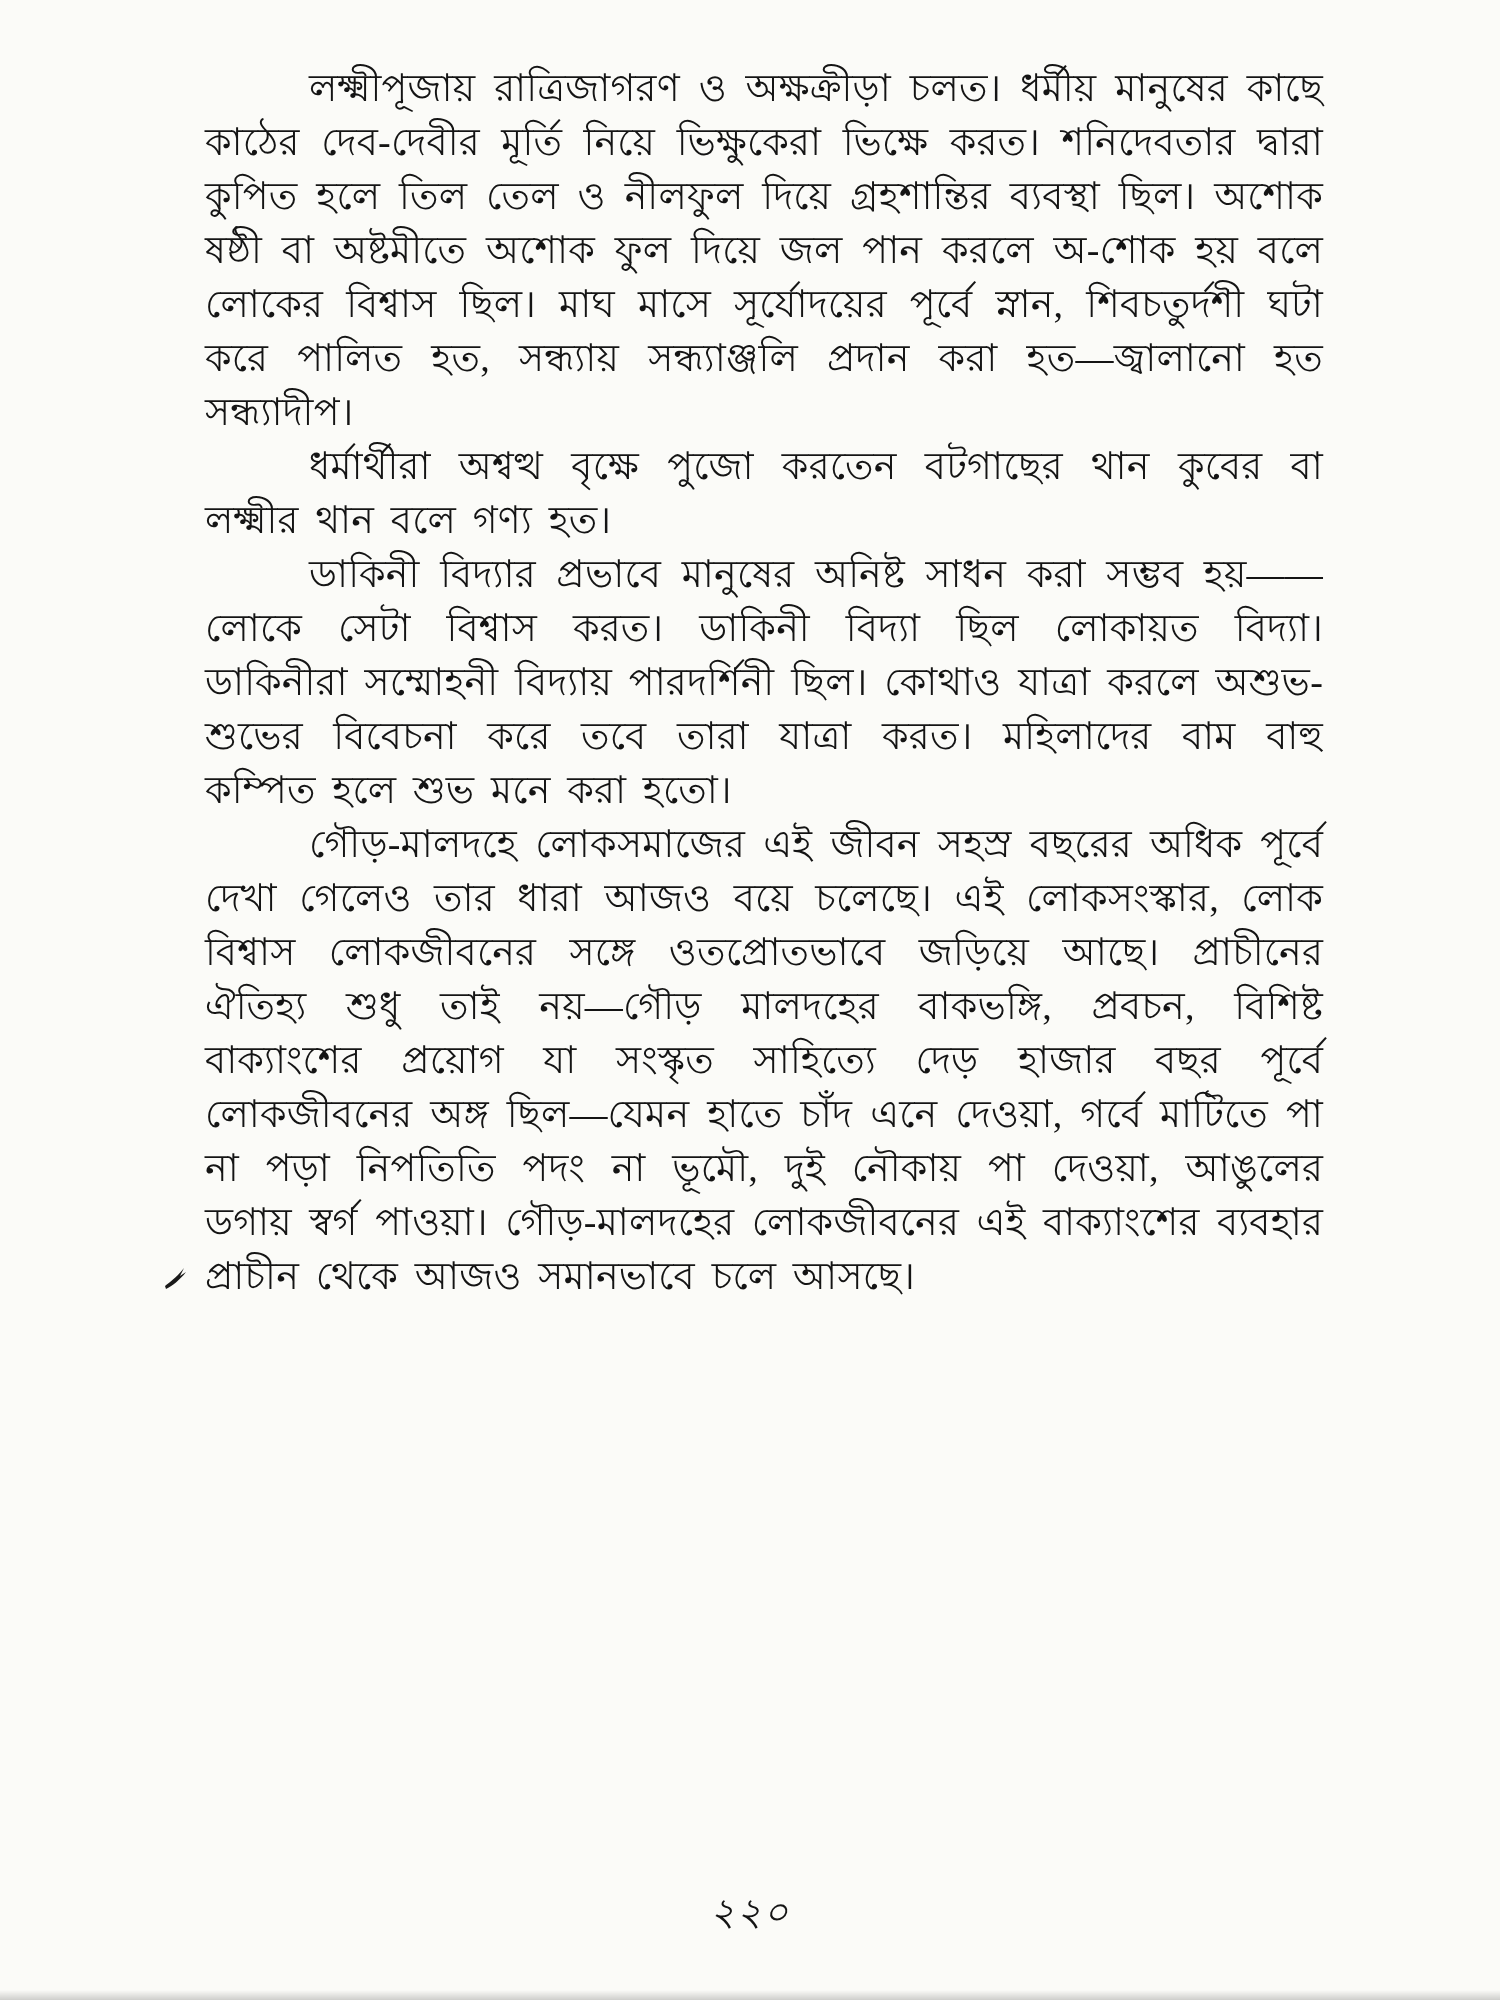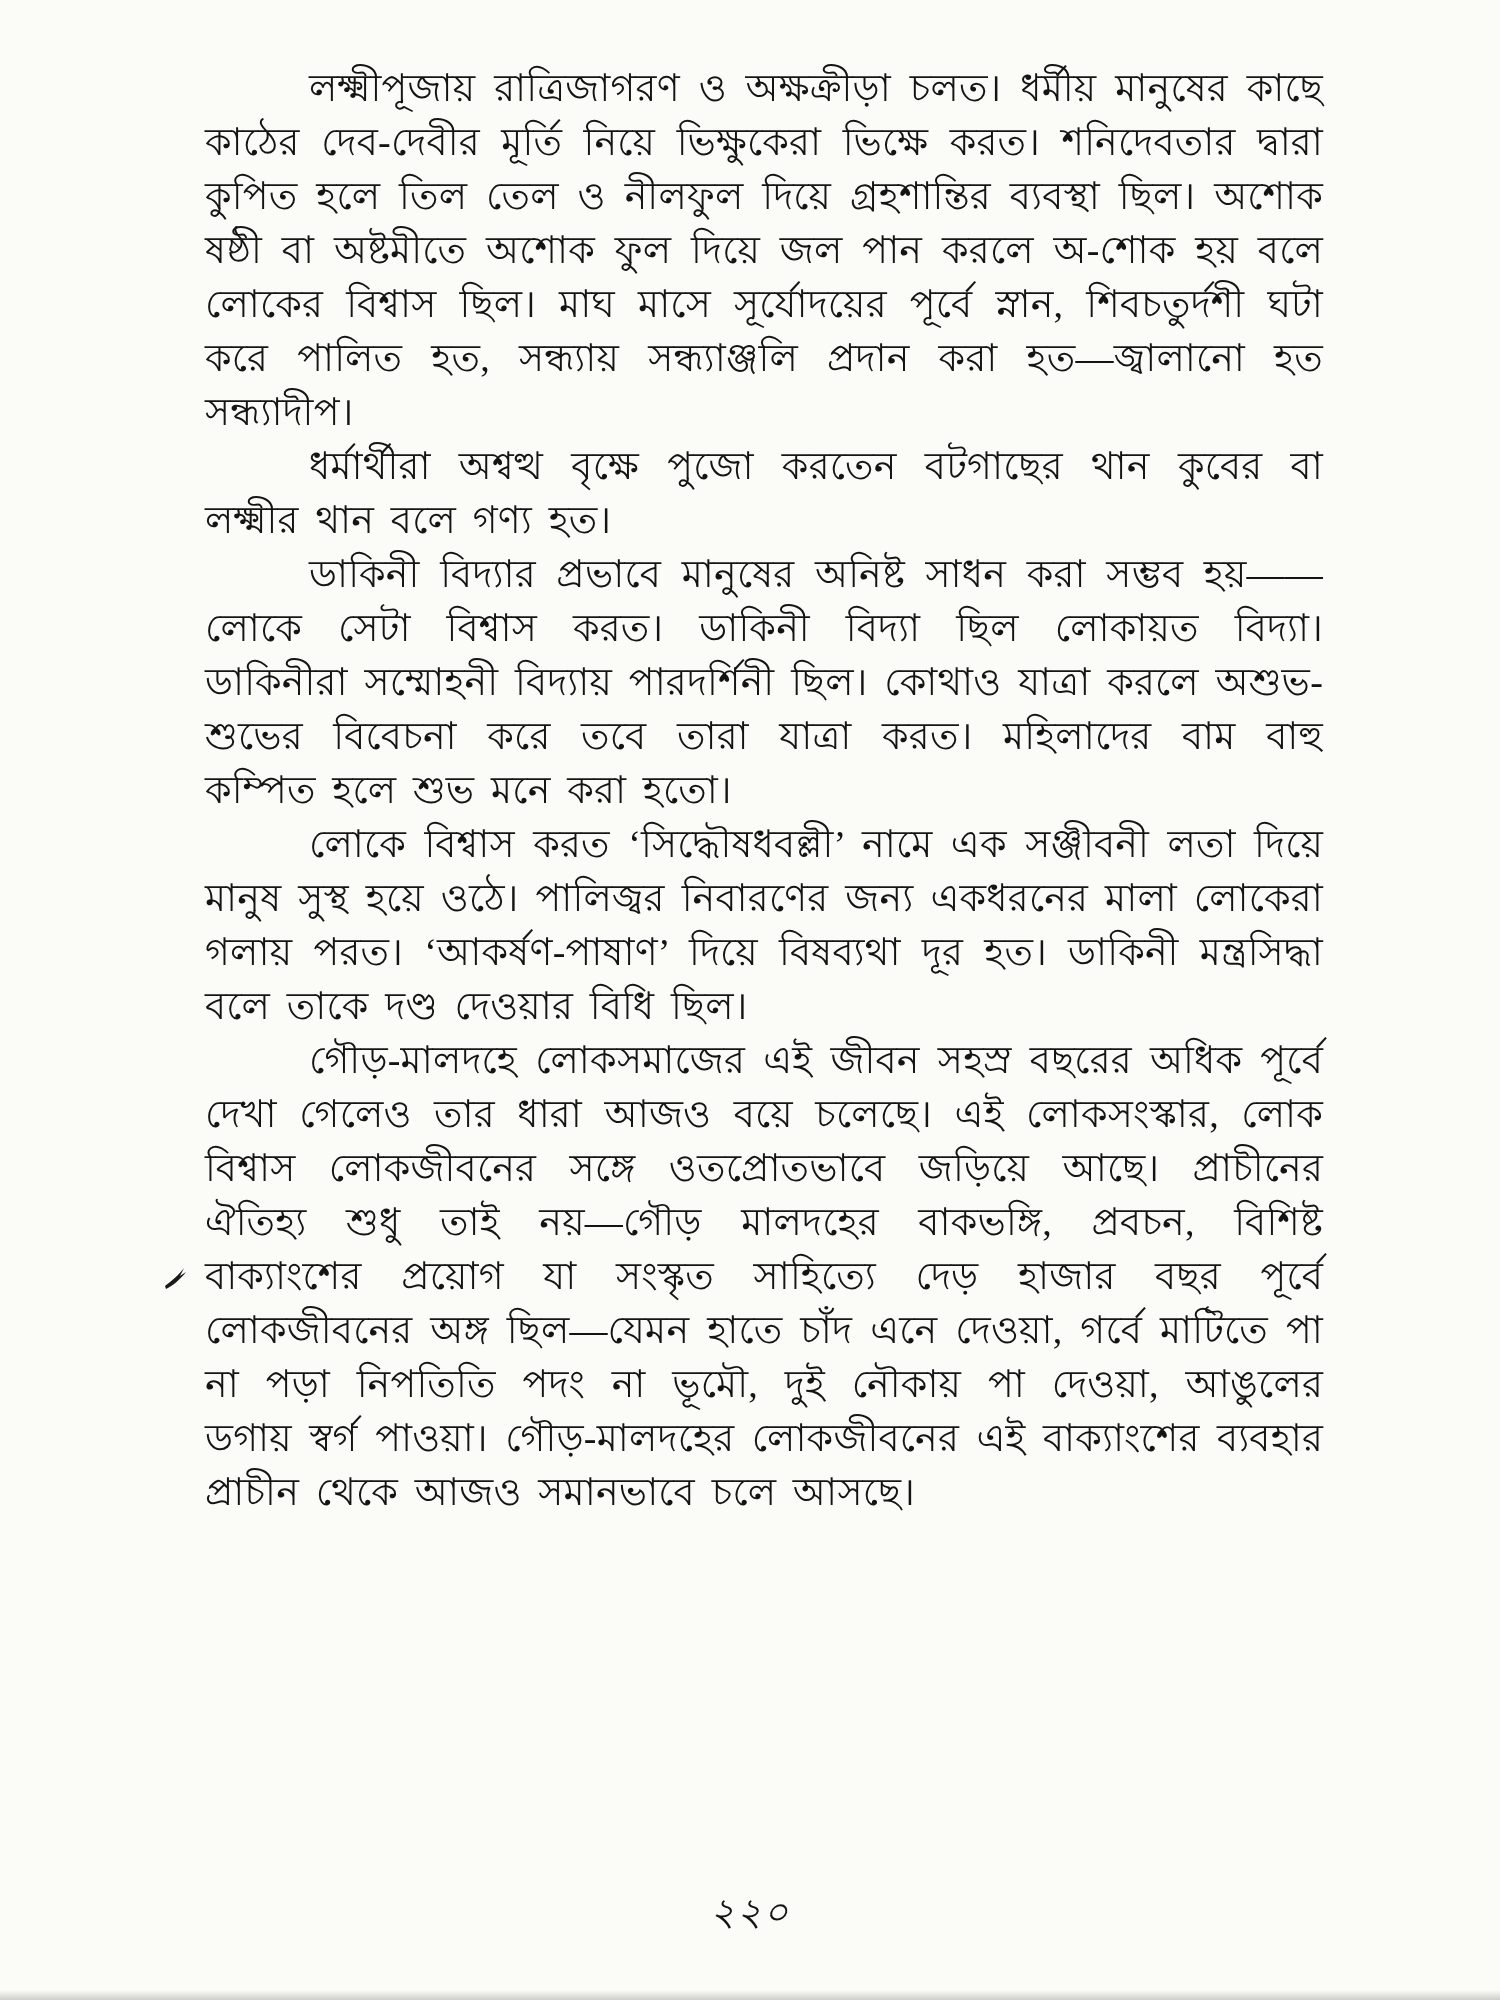--- a/index.html
+++ b/index.html
@@ -68,21 +68,20 @@
 </style>
 </head>
 <body>
 
 <div class="page">
 
   <div class="text-block">
     <p class="para">লক্ষ্মীপূজায় রাত্রিজাগরণ ও অক্ষক্রীড়া চলত। ধর্মীয় মানুষের কাছে কাঠের দেব-দেবীর মূর্তি নিয়ে ভিক্ষুকেরা ভিক্ষে করত। শনিদেবতার দ্বারা কুপিত হলে তিল তেল ও নীলফুল দিয়ে গ্রহশান্তির ব্যবস্থা ছিল। অশোক ষষ্ঠী বা অষ্টমীতে অশোক ফুল দিয়ে জল পান করলে অ-শোক হয় বলে লোকের বিশ্বাস ছিল। মাঘ মাসে সূর্যোদয়ের পূর্বে স্নান, শিবচতুর্দশী ঘটা করে পালিত হত, সন্ধ্যায় সন্ধ্যাঞ্জলি প্রদান করা হত—জ্বালানো হত সন্ধ্যাদীপ।</p>
     <p class="para">ধর্মার্থীরা অশ্বত্থ বৃক্ষে পুজো করতেন বটগাছের থান কুবের বা লক্ষ্মীর থান বলে গণ্য হত।</p>
     <p class="para">ডাকিনী বিদ্যার প্রভাবে মানুষের অনিষ্ট সাধন করা সম্ভব হয়——লোকে সেটা বিশ্বাস করত। ডাকিনী বিদ্যা ছিল লোকায়ত বিদ্যা। ডাকিনীরা সম্মোহনী বিদ্যায় পারদর্শিনী ছিল। কোথাও যাত্রা করলে অশুভ-শুভের বিবেচনা করে তবে তারা যাত্রা করত। মহিলাদের বাম বাহু কম্পিত হলে শুভ মনে করা হতো।</p>
-    <p class="para">লোকে বিশ্বাস করত ‘সিদ্ধৌষধবল্লী’ নামে এক সঞ্জীবনী লতা দিয়ে মানুষ সুস্থ হয়ে ওঠে। পালিজ্বর নিবারণের জন্য একধরনের মালা লোকেরা গলায় পরত। ‘আকর্ষণ-পাষাণ’ দিয়ে বিষব্যথা দূর হত। ডাকিনী মন্ত্রসিদ্ধা বলে তাকে দণ্ড দেওয়ার বিধি ছিল।</p>
     <p class="para">গৌড়-মালদহে লোকসমাজের এই জীবন সহস্র বছরের অধিক পূর্বে দেখা গেলেও তার ধারা আজও বয়ে চলেছে। এই লোকসংস্কার, লোক বিশ্বাস লোকজীবনের সঙ্গে ওতপ্রোতভাবে জড়িয়ে আছে। প্রাচীনের ঐতিহ্য শুধু তাই নয়—গৌড় মালদহের বাকভঙ্গি, প্রবচন, বিশিষ্ট বাক্যাংশের প্রয়োগ যা সংস্কৃত সাহিত্যে দেড় হাজার বছর পূর্বে লোকজীবনের অঙ্গ ছিল—যেমন হাতে চাঁদ এনে দেওয়া, গর্বে মাটিতে পা না পড়া নিপতিতি পদং না ভূমৌ, দুই নৌকায় পা দেওয়া, আঙুলের ডগায় স্বর্গ পাওয়া। গৌড়-মালদহের লোকজীবনের এই বাক্যাংশের ব্যবহার প্রাচীন থেকে আজও সমানভাবে চলে আসছে।</p>
   </div>
 
   <div class="margin-mark">
     <svg viewBox="0 0 26 30" xmlns="http://www.w3.org/2000/svg">
       <path d="M3 24 C 8 20, 16 14, 22 6 L 18 14 L 24 10 C 18 18, 10 24, 4 27 Z" fill="#1a1a1a"></path>
     </svg>
   </div>
 
   <div class="page-number">২২০</div>

